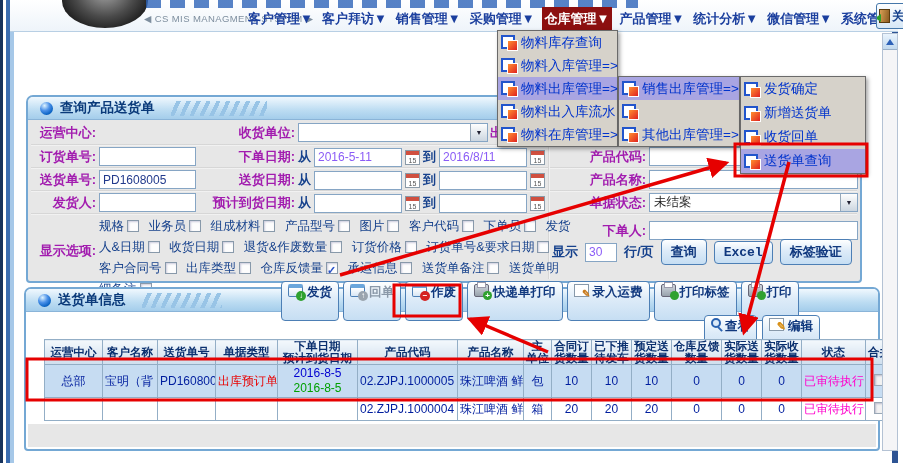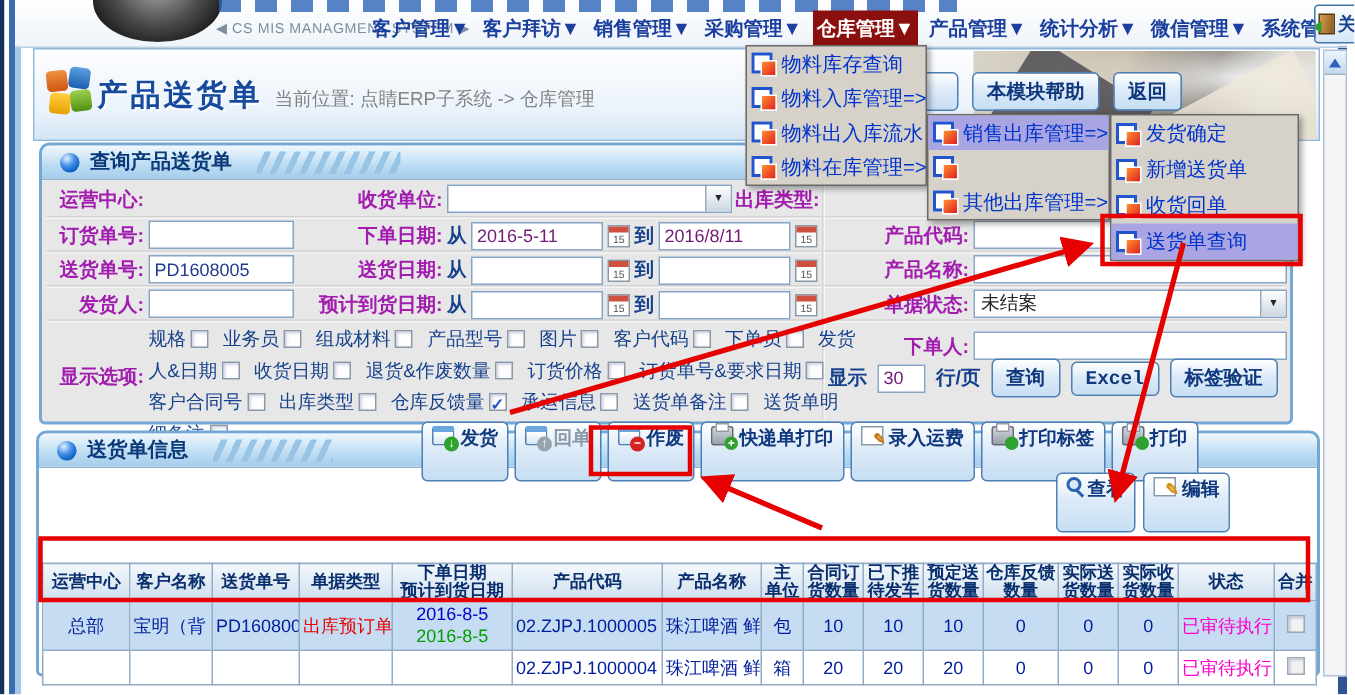--- a/index.html
+++ b/index.html
@@ -81,21 +81,21 @@
   .fll { text-align:left; }
   .inp { position:absolute; height:19px; border:1px solid #86a5c4; background:#fff; font-size:12px;
     color:#223a8c; padding:0 3px; font-family:"Liberation Sans",sans-serif; }
   .dd { position:absolute; height:19px; border:1px solid #86a5c4; background:#fff; display:flex; align-items:center; }
   .ddtxt { flex:1; font-size:12.5px; color:#222; padding-left:4px; overflow:hidden; white-space:nowrap; }
   .ddarr { width:17px; height:100%; border-left:1px solid #98a8b8; flex:none;
     background:linear-gradient(#fefefe,#ccd6e0); display:flex; align-items:center; justify-content:center; }
   .ddarr::after { content:"▼"; font-size:7px; color:#223; }
   .dgrp { position:absolute; display:flex; align-items:center; gap:3px; height:20px; }
   .dgrp .fw { font-size:13px; font-weight:bold; color:#16418c; }
-  .dinp { width:88px; height:19px; border:1px solid #86a5c4; background:#fff; font-size:12px; color:#701a75; padding:0 3px; }
+  .dinp { width:88px; height:19px; border:1px solid #86a5c4; background:#fff; font-size:12px; color:#8b5cf6; padding:0 3px; }
   .cal { width:15px; height:15px; background:#fff; border:1px solid #8a9aa8; position:relative; flex:none; cursor:pointer; }
   .cal::before { content:""; position:absolute; left:0; right:0; top:0; height:4px; background:#d05040; }
   .cal::after { content:"15"; position:absolute; left:0; right:0; bottom:0; font-size:7px; text-align:center; color:#555; }
   .hline { position:absolute; left:3px; right:3px; height:2px; background:linear-gradient(#c9c9c9,#ffffff); }
   .vline { position:absolute; width:2px; background:linear-gradient(90deg,#c9c9c9,#ffffff); }
   .opts { position:absolute; left:71px; top:119px; width:472px; font-size:12.5px; color:#16418c; line-height:21px; }
   .opt { margin-right:6px; white-space:normal; }
   .cbx { display:inline-block; width:12px; height:12px; background:#fdfdfd; border:1px solid #8899aa;
     box-shadow:inset 1px 1px 2px #ccd; vertical-align:-2px; margin-left:3px; position:relative; cursor:pointer; }
   .cbx.on::after { content:"✓"; position:absolute; left:0; top:-3px; font-size:11px; font-weight:bold; color:#2a52c8; }
@@ -125,21 +125,21 @@
   .i-label::after { content:""; background:#2fa12f; }
   .i-print::after { content:""; background:#2fa12f; }
   .i-freight { background:#fff; border:1px solid #8899aa; }
   .i-freight::after { content:"✎"; position:absolute; right:-3px; bottom:-3px; font-size:10px; color:#c87818; }
   .i-view { border:2px solid #2a62b0; border-radius:50%; width:10px; height:10px; background:#dceaf8; }
   .i-view::after { content:""; position:absolute; right:-4px; bottom:-4px; width:6px; height:2px; background:#2a62b0; transform:rotate(45deg); }
   .i-edit { background:#fff; border:1px solid #8899aa; }
   .i-edit::after { content:"✎"; position:absolute; right:-3px; bottom:-3px; font-size:11px; color:#d89018; }
 
   
-  .dtbl-wrap { position:absolute; left:2px; top:50px;margin-top:36px; }
+  .dtbl-wrap { position:absolute; left:18px; top:50px; }
   table.dtbl { border-collapse:collapse; table-layout:fixed; width:849px; background:#fff; }
   .dtbl th { background:linear-gradient(#f3f8fc,#cfdeed); border:1px solid #93aec6; color:#0a2f6e;
     font-size:11.5px; font-weight:bold; padding:0; height:25px; overflow:hidden; }
   .dtbl th div { line-height:12px; }
   .dtbl td { border:1px solid #93aec6; font-size:12px; color:#001e9e; text-align:center; padding:1px 2px;
     overflow:hidden; white-space:nowrap; height:23px; }
   .dtbl tr.hl-row td { background:#c6dcf2; }
   .dtbl td.c-red { color:#e80000; }
   .dtbl td.c-mag { color:#ff00cc; }
   .dtbl td.tl { text-align:left; }
@@ -204,36 +204,20 @@
         <span class="tnav-item">微信管理▼</span>
 
         <span class="tnav-item">系统管理▼</span>
       </div>
     <div class="closebtn">
       <span class="door"></span>
       <span>关闭菜单</span>
     </div>
   </div>
 
-  <div class="pgh">
-    <div class="photo"></div>
-    <div class="appicon">
-      <span class="sq1"></span>
-        <span class="sq2"></span>
-        <span class="sq3"></span>
-        <span class="sq4"></span>
-    </div>
-    <div class="pgtitle">产品送货单</div>
-    <div class="crumb">当前位置: 点睛ERP子系统 -&gt; 仓库管理</div>
-    <div class="hbtns">
-      <span class="btn btn-frag"></span>
-      <span class="btn">本模块帮助</span>
-      <span class="btn">返回</span>
-    </div>
-  </div>
 
   <div class="panel qp">
     <div class="phd">
       <span class="globe"></span>
       <span class="ptitle">查询产品送货单</span>
       <span class="pstripes"></span>
     </div>
 
     <div class="hline" style="top:47px"></div>
     <div class="hline" style="top:70px"></div>
@@ -530,20 +514,24 @@
       <div class="mi">
         <span class="wicon"></span>
         <span class="milbl">物料库存查询</span>
       </div>
 
       <div class="mi">
         <span class="wicon"></span>
         <span class="milbl">物料入库管理=&gt;</span>
       </div>
 
+      <div class="mi hl">
+        <span class="wicon"></span>
+        <span class="milbl">物料出库管理=&gt;</span>
+      </div>
 
       <div class="mi">
         <span class="wicon"></span>
         <span class="milbl">物料出入库流水</span>
       </div>
 
       <div class="mi">
         <span class="wicon"></span>
         <span class="milbl">物料在库管理=&gt;</span>
       </div>

